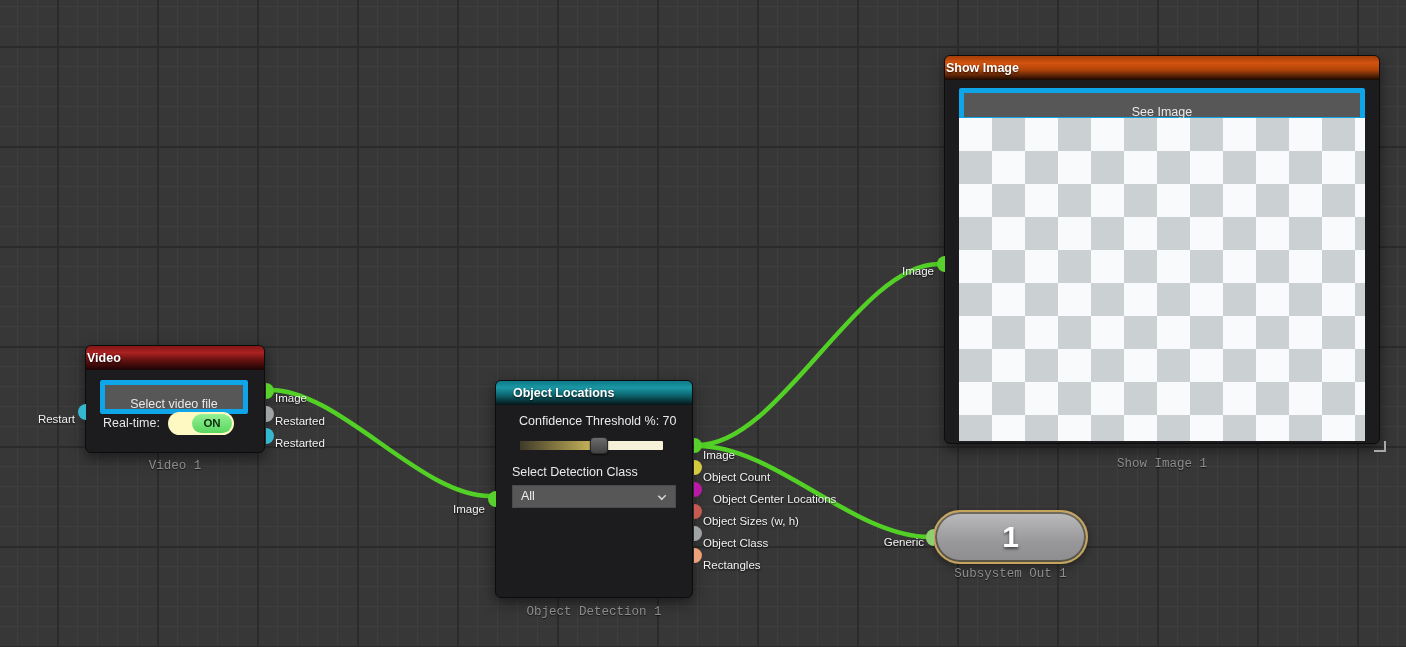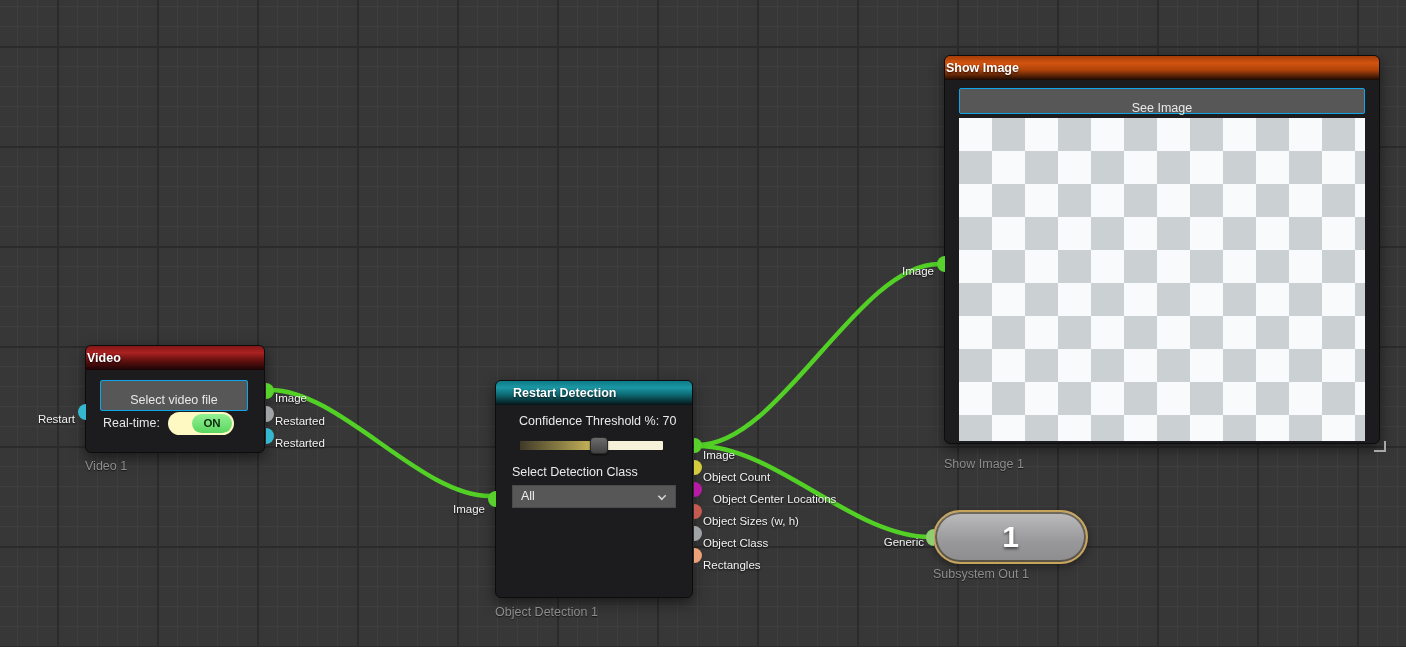--- a/index.html
+++ b/index.html
@@ -18,23 +18,23 @@
   #wires{position:absolute;left:0;top:0;z-index:1;}
   #wires path{fill:none;stroke-width:4.5;stroke-linecap:round;}
   .node{position:absolute;z-index:2;background:#1c1c1e;border:1px solid #0c0c0c;
     border-radius:6px;box-shadow:0 5px 14px rgba(0,0,0,.5);}
   .node-header{height:24px;line-height:24px;border-radius:5px 5px 0 0;
     color:#fff;font-size:12.5px;font-weight:bold;padding-left:1px;
     text-shadow:0 1px 2px rgba(0,0,0,.8);}
   .hdr-red{background:linear-gradient(180deg,#851616 0%,#ab2222 28%,#6e1212 55%,#190404 100%);}
   .hdr-teal{background:linear-gradient(180deg,#0e7b88 0%,#1b97a4 28%,#0e6d78 55%,#061416 100%);}
   .hdr-orange{background:linear-gradient(180deg,#a63d08 0%,#d2540f 30%,#b0430a 58%,#190a02 100%);}
-  .caption{position:absolute;z-index:2;color:#8d8d8d;font-size:12.5px;text-align:left;
-    text-shadow:0 1px 1px rgba(0,0,0,.6);}
-  .btn{position:absolute;background:#575757;border:1px solid #0ea5e9;border-radius:2px;
+  .caption{position:absolute;z-index:2;color:#8d8d8d;font-size:12.5px;text-align:center;
+    text-shadow:0 1px 1px rgba(0,0,0,.6);font-family:Liberation Mono, monospace;}
+  .btn{position:absolute;background:#575757;border:5px solid #0ea5e9;border-radius:2px;
     color:#e8e8e8;font-size:12.5px;text-align:center;cursor:pointer;padding:12px;}
   .port{position:absolute;width:8px;height:16px;}
   .port.out{border-radius:0 9px 9px 0;}
   .port.in{border-radius:9px 0 0 9px;}
   .plabel{position:absolute;color:#f2f2f2;font-size:11.5px;white-space:nowrap;
     text-shadow:0 1px 2px rgba(0,0,0,.85);}
   .plabel.right-align{text-align:right;}
   
   #node-video{left:85px;top:345px;width:180px;height:108px;}
   #video-btn{left:14px;top:34px;width:148px;height:31px;}
@@ -104,21 +104,21 @@
     <div class="port out" style="left: 180px; top: 37px; background-color: rgb(88, 209, 44);"></div>
     <div class="plabel" style="left:189px;top:46px;">Image</div>
     <div class="port out" style="left: 180px; top: 60px; background-color: rgb(159, 163, 165);"></div>
     <div class="plabel" style="left:189px;top:69px;">Restarted</div>
     <div class="port out" style="left: 180px; top: 82px; background-color: rgb(53, 184, 207);"></div>
     <div class="plabel" style="left:189px;top:91px;">Restarted</div>
   </div>
   <div class="caption" style="left:85px;top:459px;width:180px;">Video 1</div>
 
   <div class="node" id="node-od">
-    <div class="node-header hdr-teal" style="padding-left:17px;">Restart Detection</div>
+    <div class="node-header hdr-teal" style="padding-left:17px;">Object Locations</div>
     <div id="conf-label">Confidence Threshold %: 70</div>
     <div id="slider-track">
       <div id="slider-fill"></div>
       <div id="slider-handle"></div>
     </div>
     <div id="class-label">Select Detection Class</div>
     <div id="class-dropdown">
       <span>All</span>
       <span id="class-chevron"></span>
     </div>

